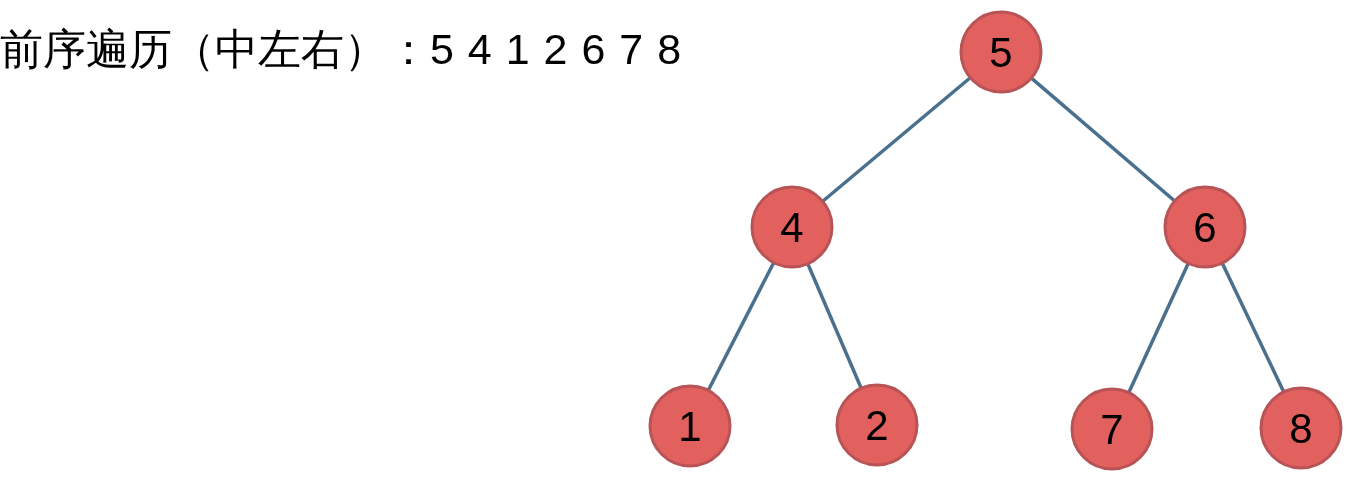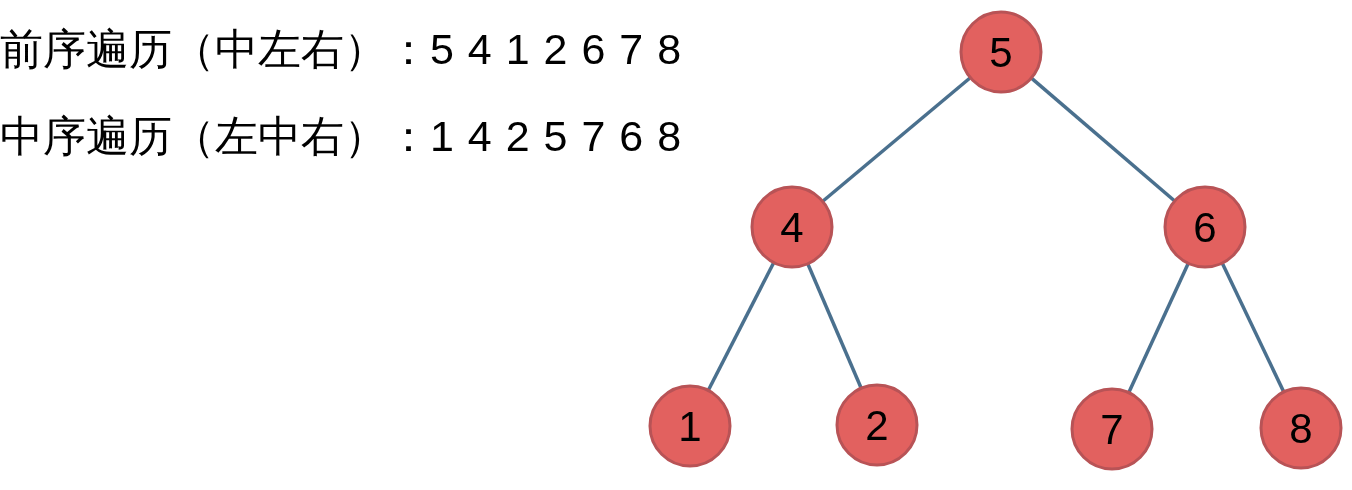--- a/index.html
+++ b/index.html
@@ -78,18 +78,15 @@
       <g>
         <circle cx="1301" cy="428" r="40" fill="#E2615F" stroke="#B85356" stroke-width="3"></circle>
         <text x="1301" y="428" dy="0.36em" text-anchor="middle" fill="#000000" font-size="42">8</text>
       </g>
     </svg>
 
   <div class="traversal-block">
     <div class="traversal-line">
       <span class="label">前序遍历（中左右）：</span><span class="seq">5 4 1 2 6 7 8</span>
     </div>
-    <div class="traversal-line">
-      <span class="label">中序遍历（左中右）：</span><span class="seq">1 4 2 5 7 6 8</span>
-    </div>
   </div>
 
 </div>
 
 </body></html>

